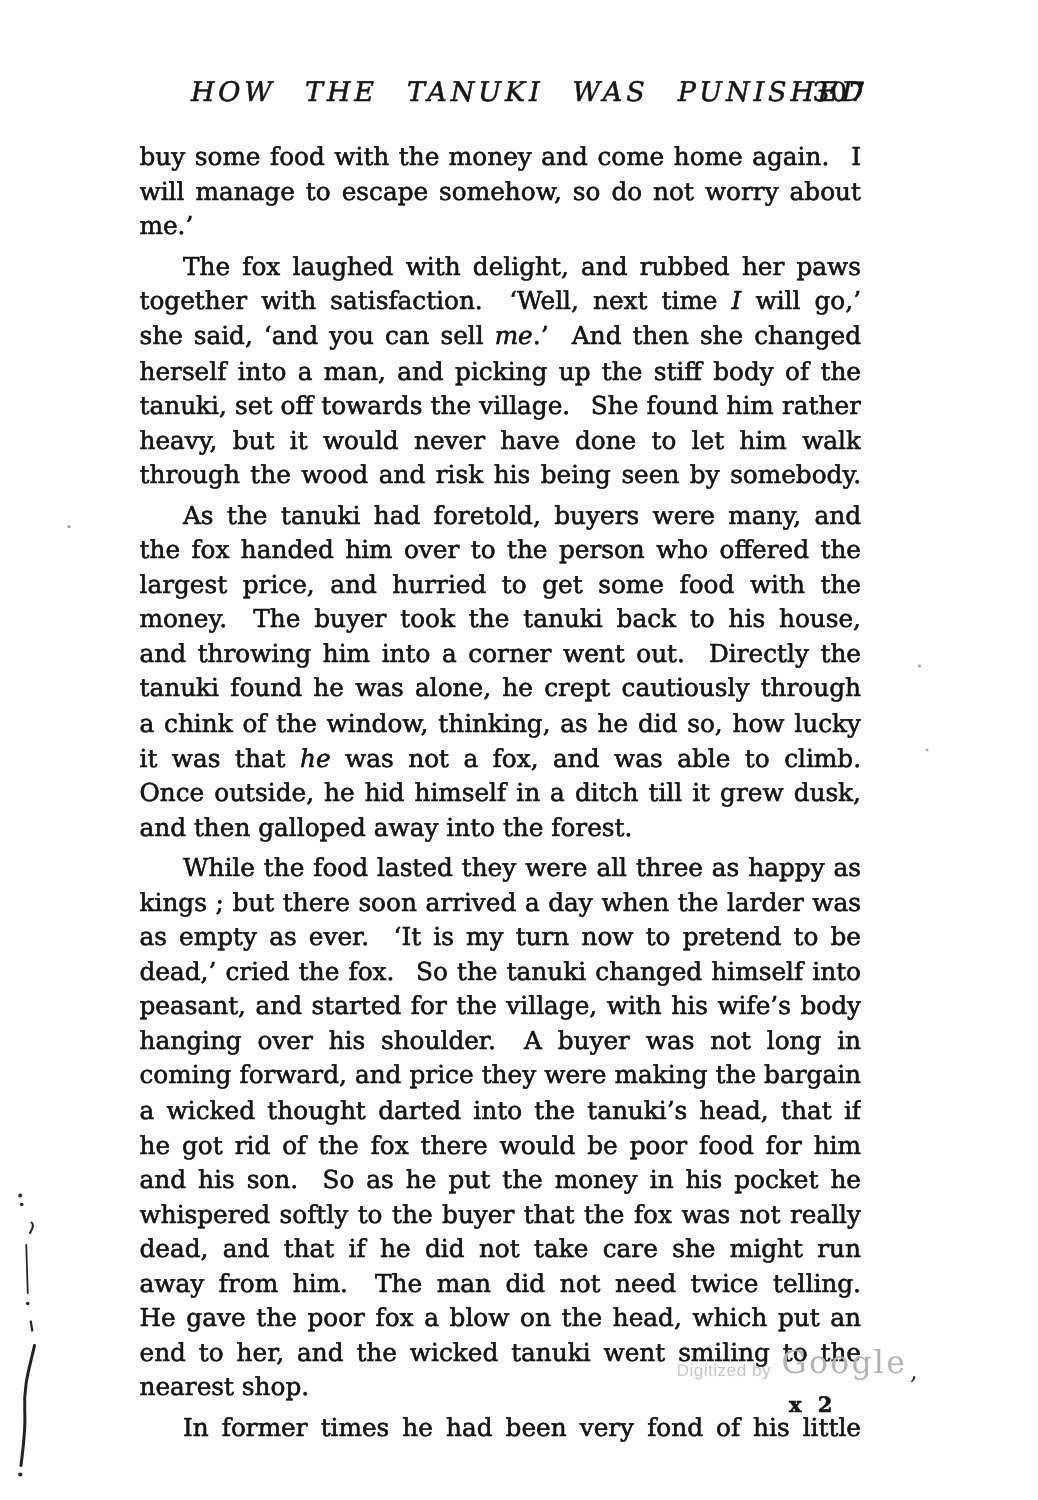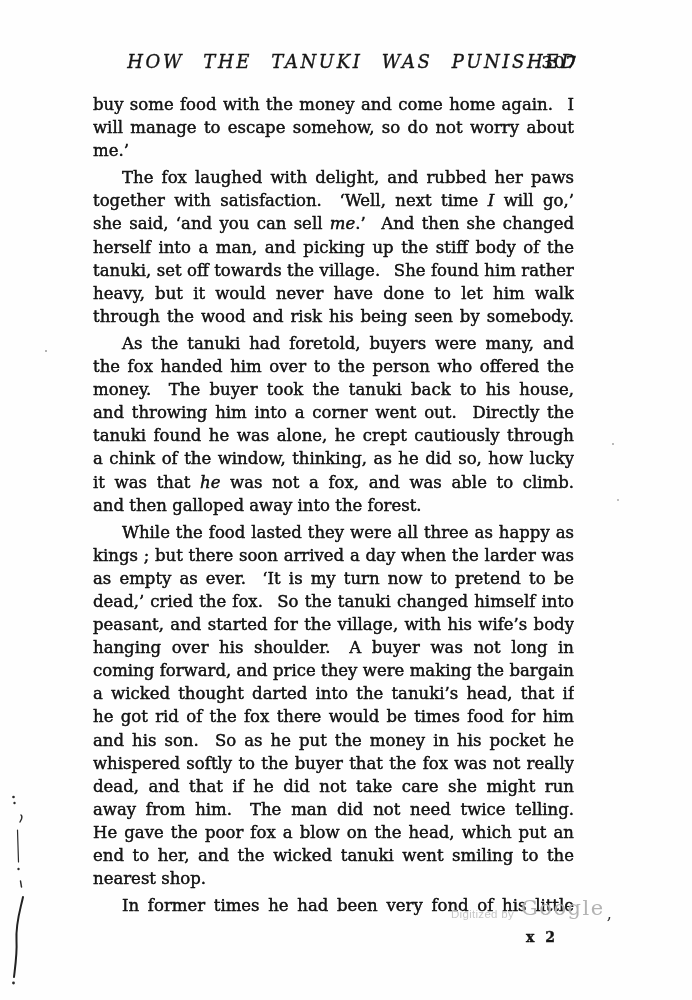--- a/index.html
+++ b/index.html
@@ -119,37 +119,39 @@
         <div class="line">together with satisfaction.  ‘Well, next time <i>I</i> will go,’</div>
         <div class="line">she said, ‘and you can sell <i>me</i>.’  And then she changed</div>
         <div class="line">herself into a man, and picking up the stiff body of the</div>
         <div class="line">tanuki, set off towards the village.  She found him rather</div>
         <div class="line">heavy, but it would never have done to let him walk</div>
         <div class="line">through the wood and risk his being seen by somebody.</div>
       </div>
       <div class="para">
         <div class="line indent">As the tanuki had foretold, buyers were many, and</div>
         <div class="line">the fox handed him over to the person who offered the</div>
+        <div class="line">largest price, and hurried to get some food with the</div>
         <div class="line">money.  The buyer took the tanuki back to his house,</div>
         <div class="line">and throwing him into a corner went out.  Directly the</div>
         <div class="line">tanuki found he was alone, he crept cautiously through</div>
         <div class="line">a chink of the window, thinking, as he did so, how lucky</div>
         <div class="line">it was that <i>he</i> was not a fox, and was able to climb.</div>
+        <div class="line">Once outside, he hid himself in a ditch till it grew dusk,</div>
         <div class="line last-left">and then galloped away into the forest.</div>
       </div>
       <div class="para">
         <div class="line indent">While the food lasted they were all three as happy as</div>
         <div class="line">kings ; but there soon arrived a day when the larder was</div>
         <div class="line">as empty as ever.  ‘It is my turn now to pretend to be</div>
         <div class="line">dead,’ cried the fox.  So the tanuki changed himself into a</div>
         <div class="line">peasant, and started for the village, with his wife’s body</div>
         <div class="line">hanging over his shoulder.  A buyer was not long in</div>
         <div class="line">coming forward, and price they were making the bargain</div>
         <div class="line">a wicked thought darted into the tanuki’s head, that if</div>
-        <div class="line">he got rid of the fox there would be times food for him</div>
+        <div class="line">he got rid of the fox there would be poor food for him</div>
         <div class="line">and his son.  So as he put the money in his pocket he</div>
         <div class="line">whispered softly to the buyer that the fox was not really</div>
         <div class="line">dead, and that if he did not take care she might run</div>
         <div class="line">away from him.  The man did not need twice telling.</div>
         <div class="line">He gave the poor fox a blow on the head, which put an</div>
         <div class="line">end to her, and the wicked tanuki went smiling to the</div>
         <div class="line last-left">nearest shop.</div>
       </div>
       <div class="para">
         <div class="line indent">In former times he had been very fond of his little</div>

